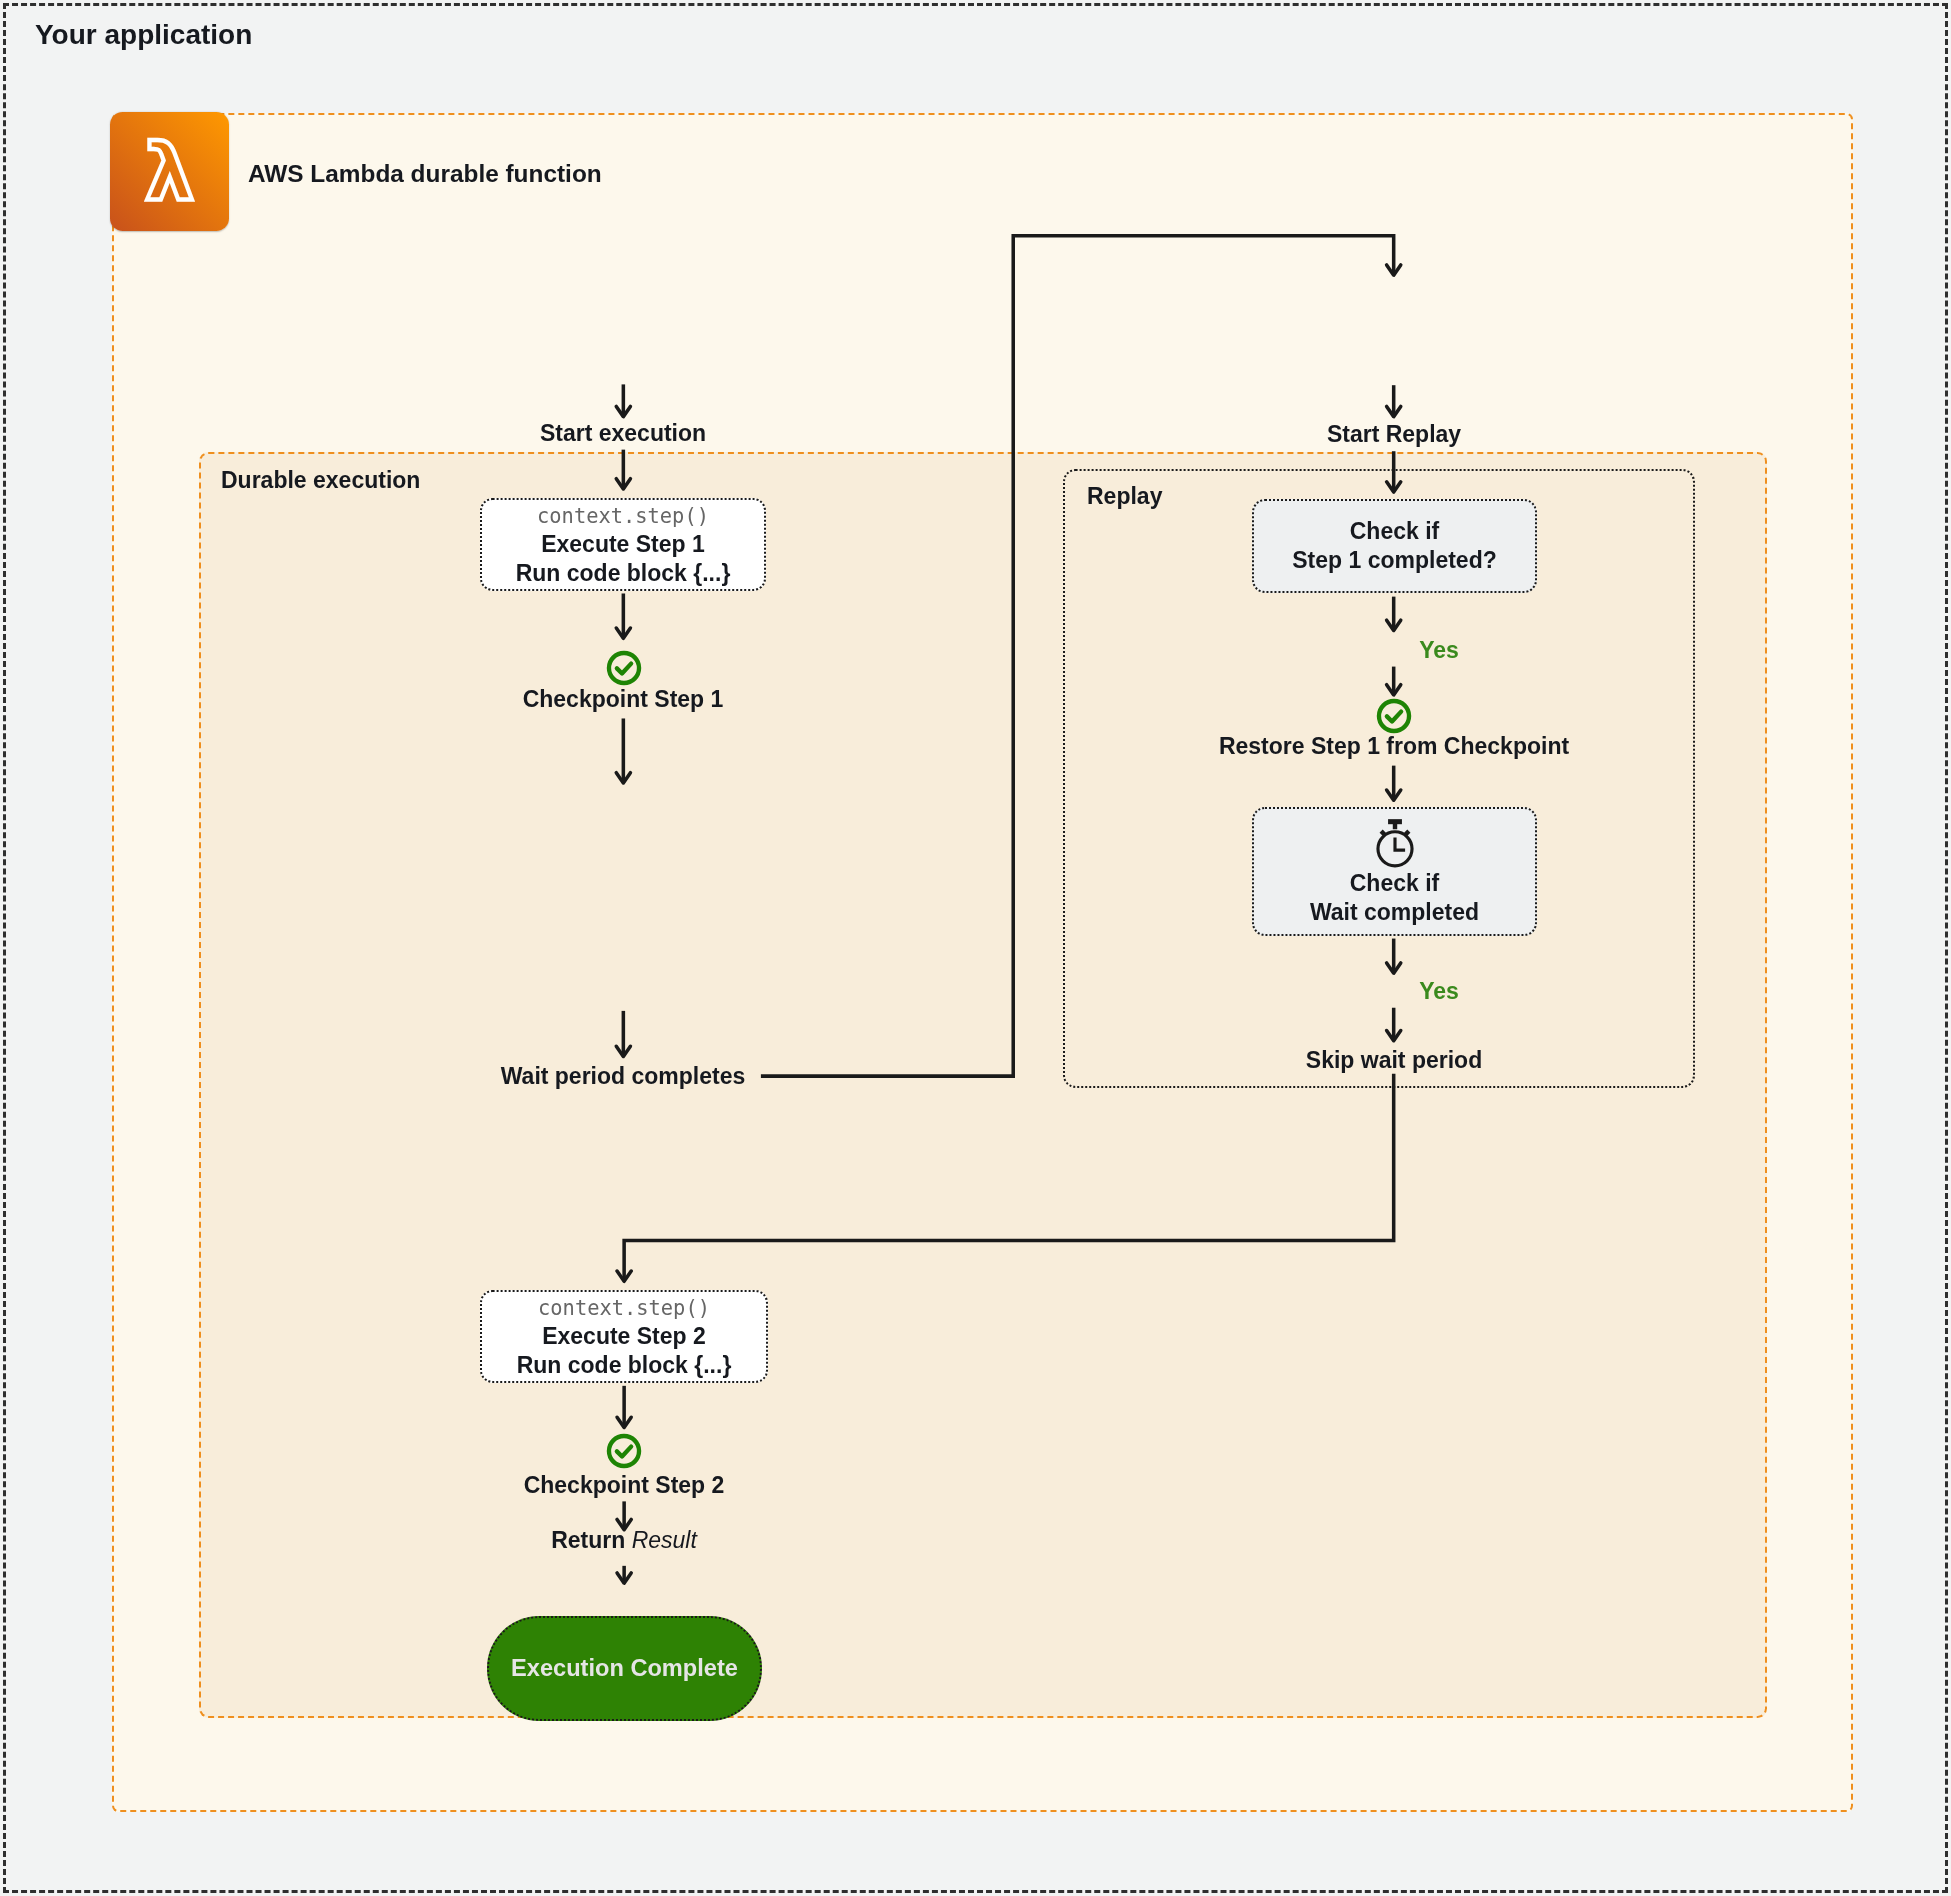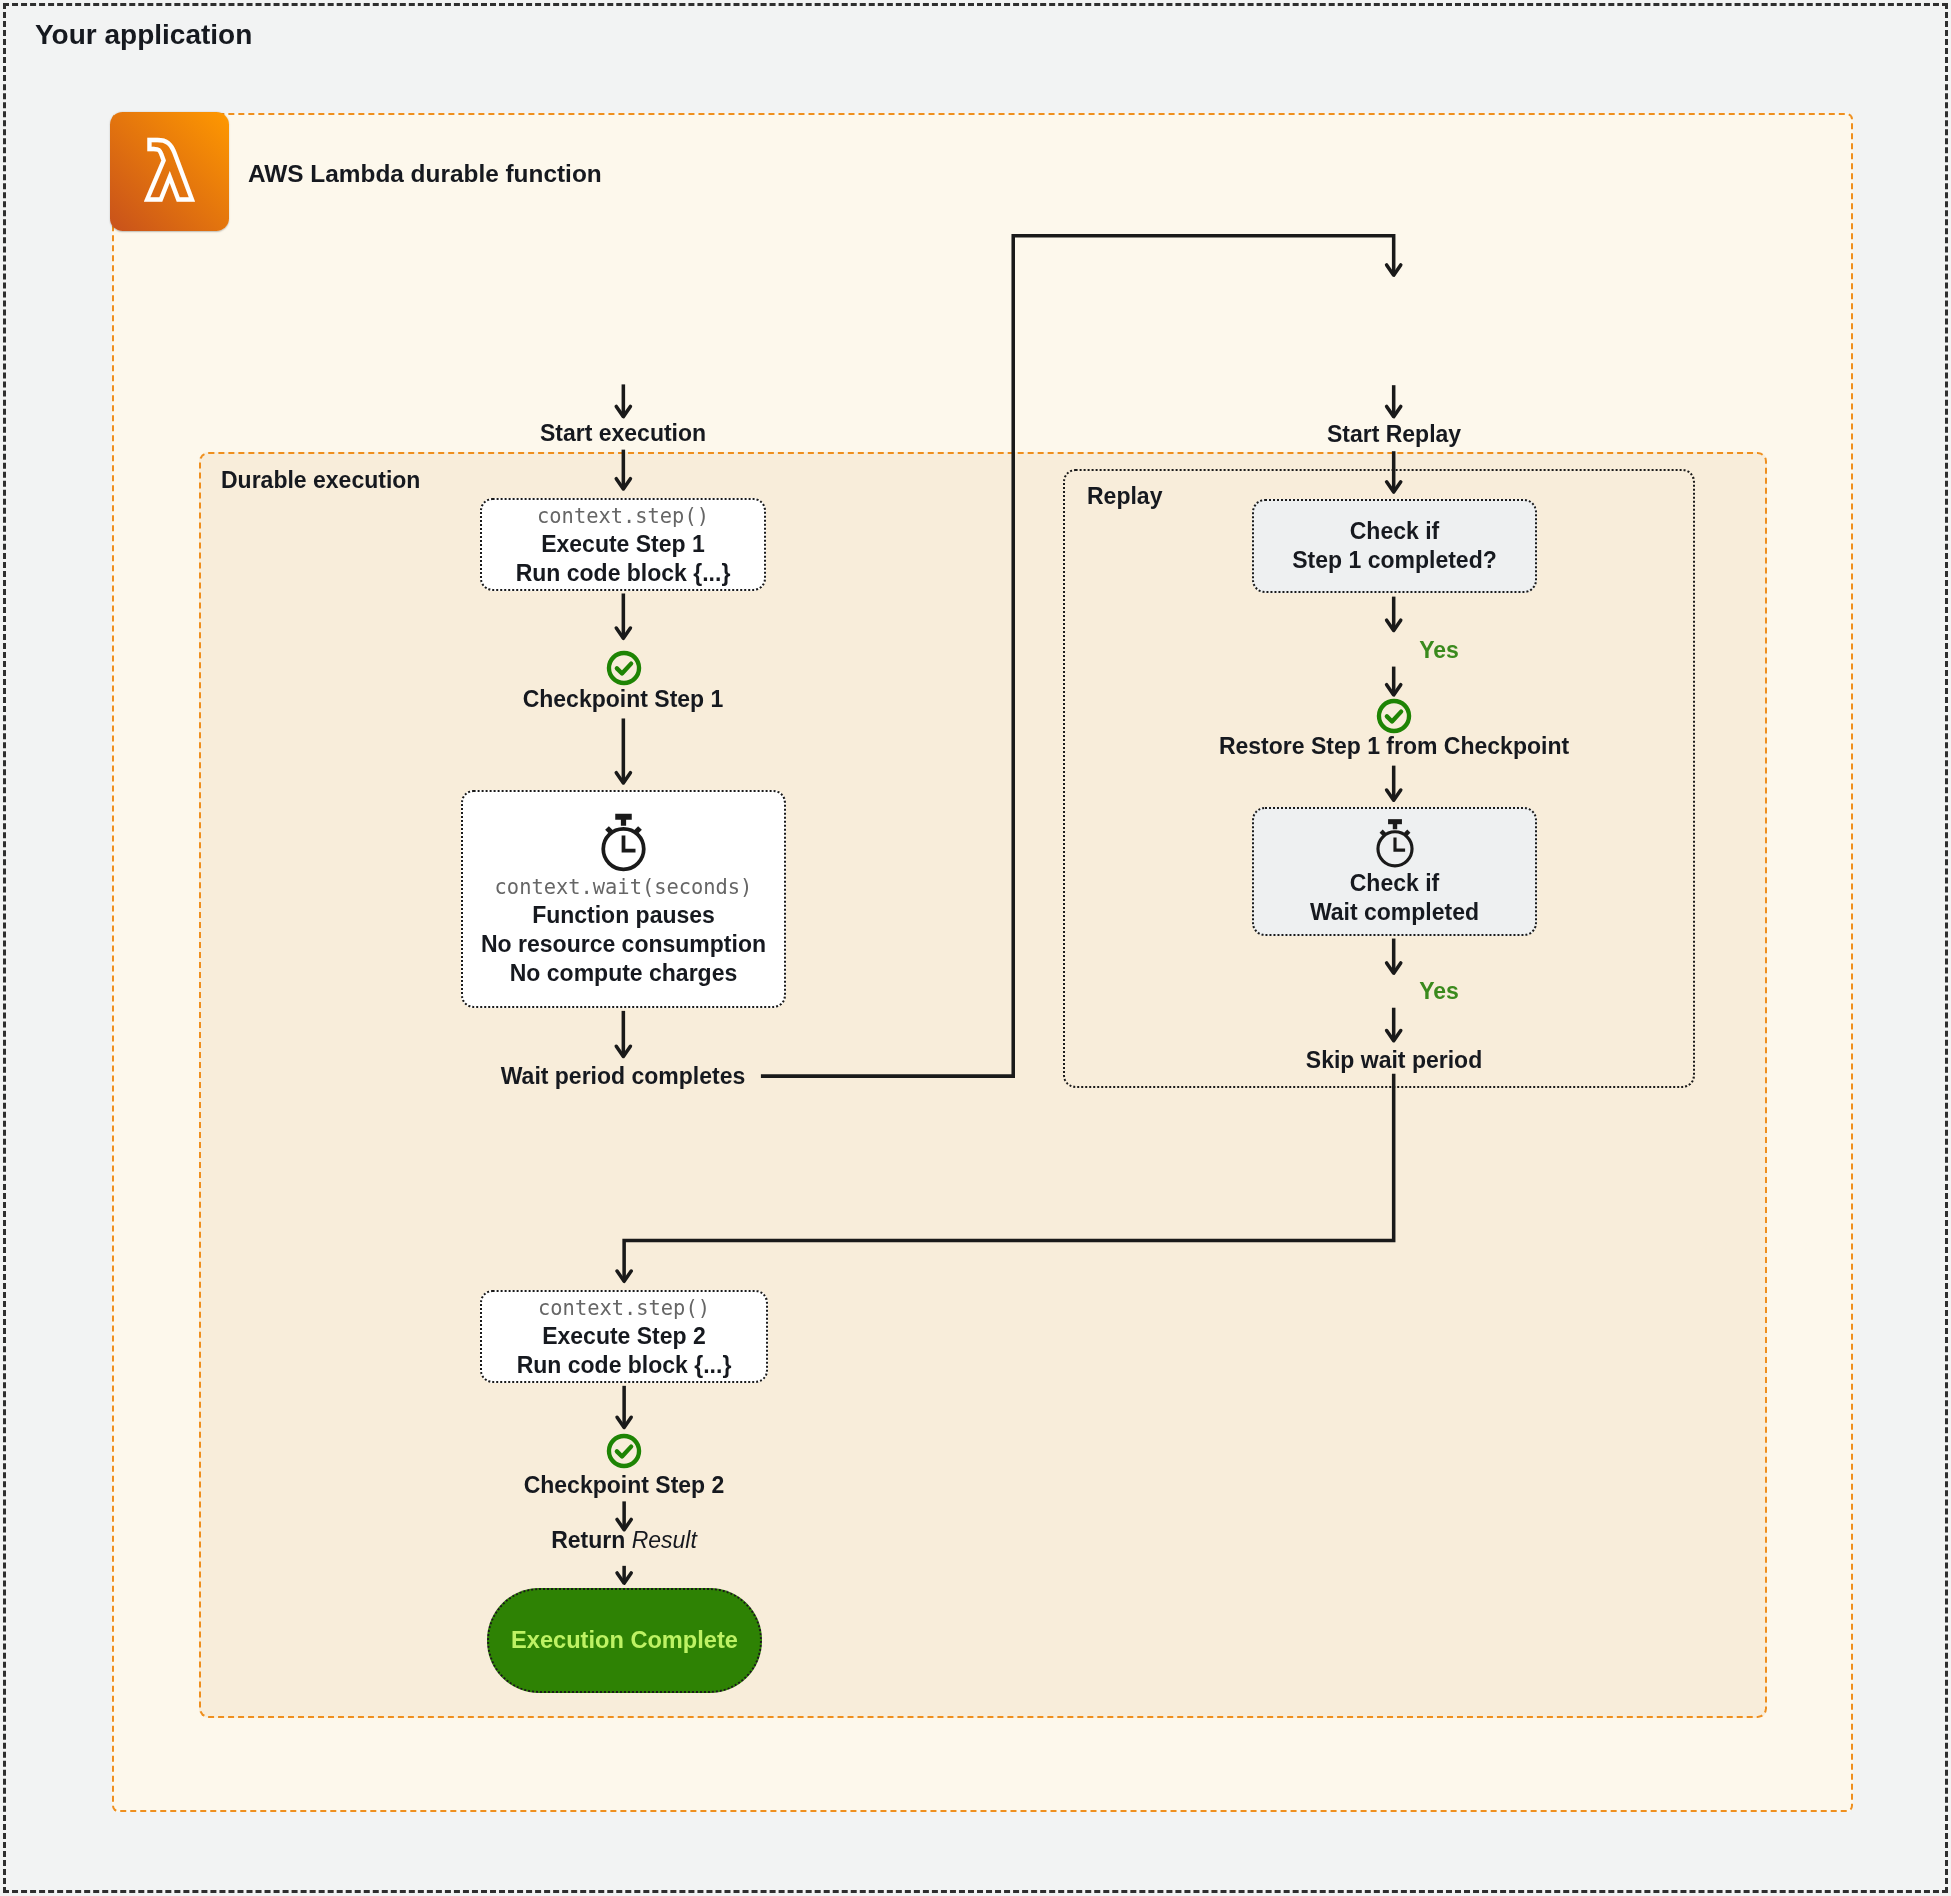--- a/index.html
+++ b/index.html
@@ -18,21 +18,21 @@
   .lambda-badge{position:absolute;left:110px;top:112px;width:119px;height:119px;border-radius:12.6px;background:linear-gradient(45deg,var(--lambda-grad-start) 0%,var(--lambda-grad-end) 100%);box-shadow:0 0.8px 1.6px rgba(0,0,0,.25);display:flex;align-items:center;justify-content:center;}
   .card-title{position:absolute;left:248px;top:160px;font-size:24.4px;font-weight:bold;white-space:nowrap;}
   .region{position:absolute;border-radius:9.4px;}
   .durable{left:199px;top:452px;width:1568px;height:1266px;background:var(--region-bg);border:2.4px dashed var(--accent-orange);}
   .replay{left:1063px;top:469px;width:632px;height:619px;border:2.4px dotted var(--node-border);border-radius:12.6px;}
   .region-label{position:absolute;font-size:23px;font-weight:bold;white-space:nowrap;}
   .node{position:absolute;display:flex;flex-direction:column;align-items:center;justify-content:center;text-align:center;border:2.4px dotted var(--node-border);}
   .pill{border-radius:52px;font-size:23px;font-weight:bold;}
   .pill.purple{background:var(--purple-node);}
   .pill.gray{background:var(--gray-node);}
-  .pill.green{background:var(--success-green);color:#bef264;font-size:23.6px;}
+  .pill.green{background:var(--success-green);color:#e5e5e5;font-size:23.6px;margin-top:28px;}
   .stepbox{background:var(--white-node);border-radius:12.6px;}
   .graybox{background:var(--gray-node);border-radius:13px;}
   .code-line{font-family:"DejaVu Sans Mono",monospace;font-size:20.4px;color:var(--code-gray);line-height:28px;white-space:nowrap;}
   .bold-line{font-size:23px;font-weight:bold;line-height:29px;white-space:nowrap;}
   .flow-label{position:absolute;font-size:23px;font-weight:bold;text-align:center;white-space:nowrap;transform:translateX(-50%);}
   .flow-label .italic{font-style:italic;font-weight:normal;}
   .yes-label{color:var(--yes-green);margin-left:45px;}
   .icon-abs{position:absolute;}
   svg.connectors{position:absolute;left:0;top:0;width:1951px;height:1896px;pointer-events:none;}
   svg.connectors .wire{stroke:var(--node-border);stroke-width:4.5;fill:none;}
@@ -95,34 +95,20 @@
     <div class="bold-line">Execute Step 1</div>
     <div class="bold-line">Run code block {...}</div>
   </div>
 
   <svg class="icon-abs" style="left:605px;top:649px;" width="38" height="38" viewBox="0 0 48 48">
     <circle cx="24" cy="24" r="19" fill="none" stroke="#1e8404" stroke-width="5.5"></circle>
     <path d="M 15 24.5 L 21.5 31 L 33 18.5" fill="none" stroke="#1e8404" stroke-width="5.5" stroke-linecap="round" stroke-linejoin="round"></path>
   </svg>
   <div class="flow-label" style="left:623px;top:686px;">Checkpoint Step 1</div>
 
-  <div class="node stepbox" style="left:461px;top:790px;width:325px;height:218px;">
-    <svg width="61" height="63" viewBox="0 0 76 84">
-      <line x1="27" y1="9" x2="49" y2="9" stroke="#1a1a1a" stroke-width="8"></line>
-      <line x1="38" y1="9" x2="38" y2="21" stroke="#1a1a1a" stroke-width="7"></line>
-      <line x1="16" y1="24" x2="23" y2="31" stroke="#1a1a1a" stroke-width="7"></line>
-      <line x1="60" y1="24" x2="53" y2="31" stroke="#1a1a1a" stroke-width="7"></line>
-      <circle cx="38" cy="52" r="27" fill="none" stroke="#1a1a1a" stroke-width="5"></circle>
-      <path d="M 38 34 V 54 H 54" fill="none" stroke="#1a1a1a" stroke-width="5"></path>
-    </svg>
-    <div class="code-line">context.wait(seconds)</div>
-    <div class="bold-line">Function pauses</div>
-    <div class="bold-line">No resource consumption</div>
-    <div class="bold-line">No compute charges</div>
-  </div>
 
   <div class="flow-label" style="left:623px;top:1063px;">Wait period completes</div>
 
 
   <div class="flow-label" style="left:1394px;top:421px;">Start Replay</div>
 
   <div class="node graybox" style="left:1252px;top:499px;width:285px;height:94px;">
     <div class="bold-line">Check if</div>
     <div class="bold-line">Step 1 completed?</div>
   </div>

